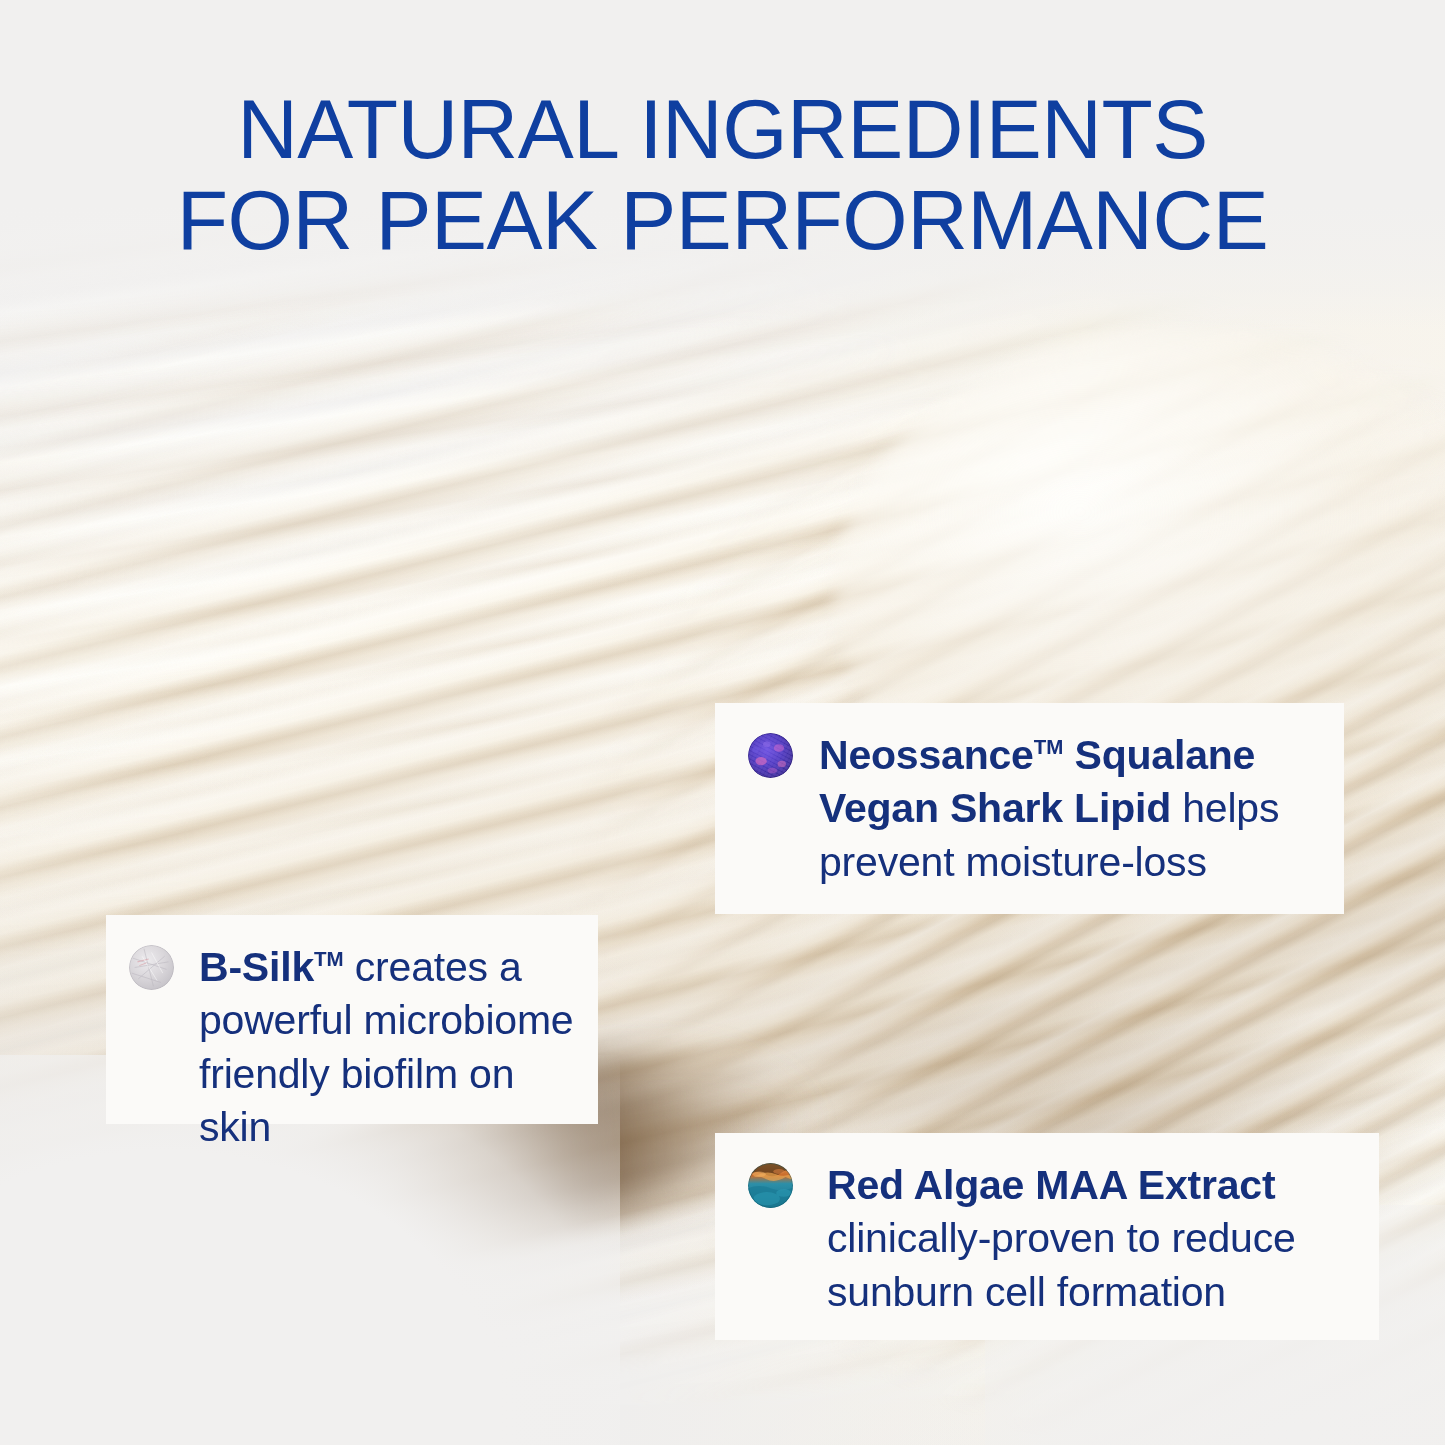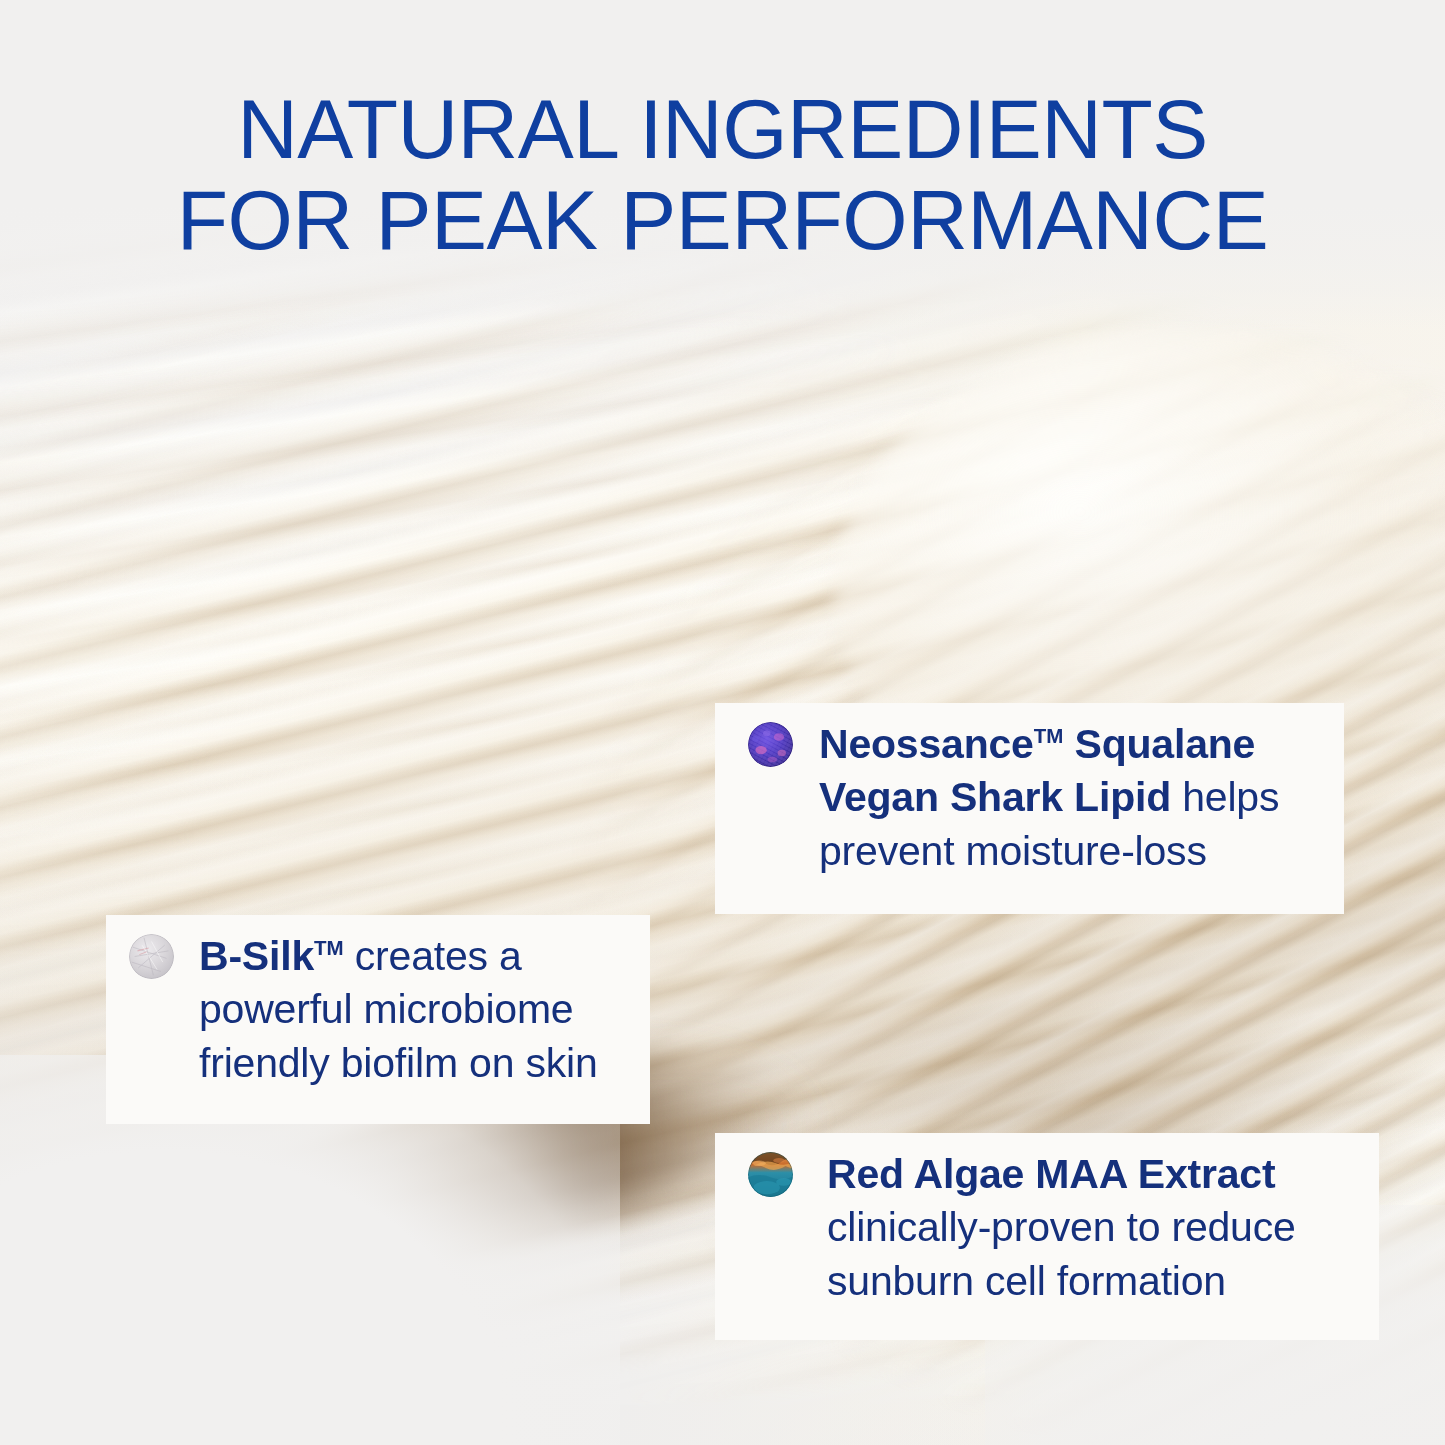--- a/index.html
+++ b/index.html
@@ -152,21 +152,21 @@
     letter-spacing:-0.5px;
     white-space:pre-line;
   }
 
   
   .card {
     position:absolute;
     background:#FBFAF8;
     display:flex;
     align-items:flex-start;
-    padding-top:15px;
+    padding-top:26px;
   }
 
   .card-icon {
     flex:0 0 auto;
     width:45px; height:45px;
     border-radius:50%;
     margin-left:33px;
     margin-top:4px;
     overflow:hidden;
     position:relative;
@@ -186,21 +186,21 @@
   .card-text sup {
     font-size:0.50em;
     vertical-align:super;
     line-height:0;
     font-weight:700;
     letter-spacing:0;
   }
 
   
   #card-neossance { left:715px;  top:703px;  width:629px;  height:211px; }
-  #card-bsilk     { left:106px;  top:915px;  width:544px;  height:209px;justify-content:space-between; }
+  #card-bsilk     { left:106px;  top:915px;  width:492px;  height:209px;justify-content:space-between; }
   #card-redalgae  { left:715px;  top:1133px; width:664px;  height:207px;gap:8px; }
 
   #card-bsilk .card-icon { margin-left:23px; }
   #card-bsilk .card-text { margin-left:25px; }
 </style>
 </head>
 <body>
 
 <div id="stage">
 

